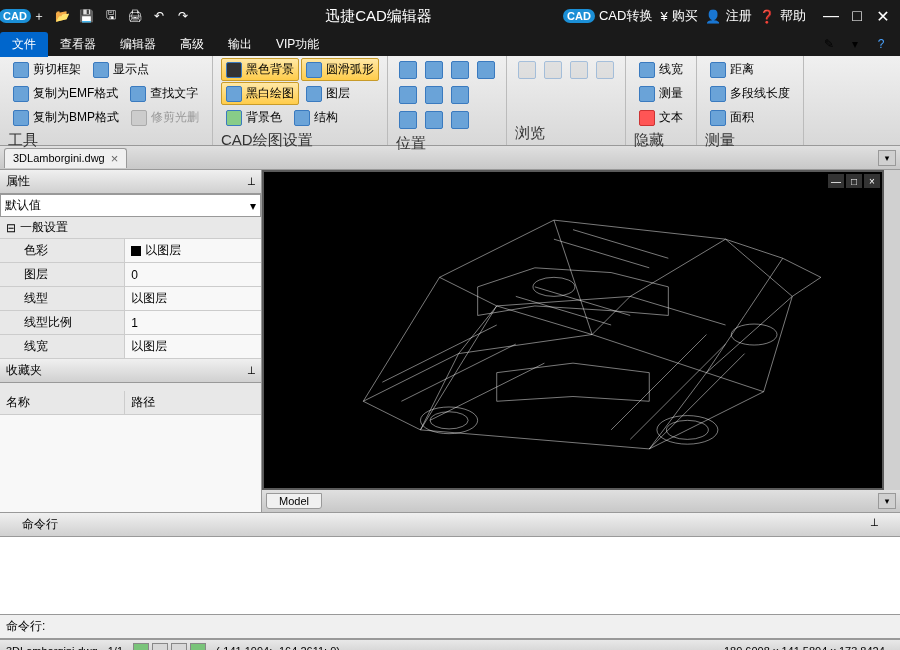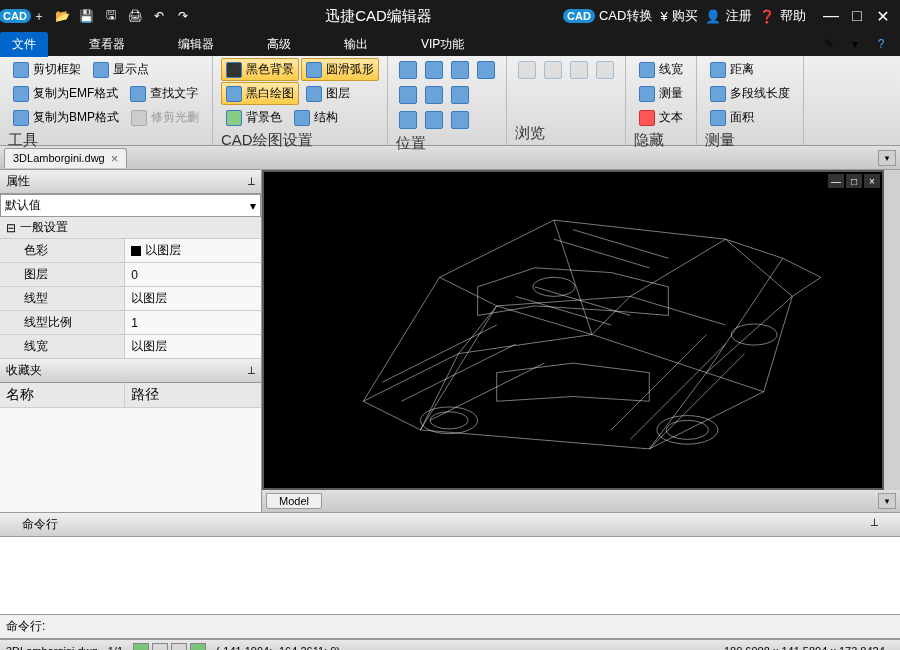--- a/index.html
+++ b/index.html
@@ -8,21 +8,21 @@
 .titlebar { height: 32px; background: #1a1a1a; display: flex; align-items: center; color: #fff; }
 .tb-left { display: flex; align-items: center; gap: 2px; padding-left: 4px; }
 .tb-icon { width: 22px; height: 22px; display: flex; align-items: center; justify-content: center; cursor: pointer; }
 .tb-title { flex: 1; text-align: center; font-size: 15px; }
 .tb-right { display: flex; align-items: center; gap: 8px; padding-right: 8px; }
 .tb-link { display: flex; align-items: center; gap: 4px; cursor: pointer; font-size: 13px; }
 .cad-badge { background: #1b8fd6; color: #fff; padding: 1px 4px; border-radius: 7px; font-weight: bold; font-size: 11px; }
 .win-btns { display: flex; gap: 8px; margin-left: 8px; }
 .win-btn { width: 18px; height: 18px; display: flex; align-items: center; justify-content: center; cursor: pointer; font-size: 16px; }
 
-.menubar { height: 24px; background: #1a1a1a; display: flex; align-items: center; gap: 29px; }
+.menubar { height: 24px; background: #1a1a1a; display: flex; align-items: center; }
 .menu-tab { padding: 4px 12px; color: #fff; cursor: pointer; font-size: 12px; }
 .menu-tab.active { background: #0066cc; border-radius: 3px 3px 0 0; }
 .menu-spacer { flex: 1; }
 .menu-tools { display: flex; gap: 4px; padding-right: 8px; align-items: center; }
 
 .ribbon { height: 90px; background: linear-gradient(#f0f0f0, #d8d8d8); border-bottom: 1px solid #999; display: flex; }
 .ribbon-group { border-right: 1px solid #bbb; padding: 2px 8px 0; display: flex; flex-direction: column; }
 .ribbon-items { flex: 1; display: flex; flex-direction: column; gap: 1px; }
 .ribbon-row { display: flex; gap: 2px; }
 .ribbon-btn { display: flex; align-items: center; gap: 4px; padding: 2px 4px; cursor: pointer; font-size: 12px; white-space: nowrap; border: 1px solid transparent; border-radius: 2px; }
@@ -41,21 +41,21 @@
 .side-panels { width: 262px; display: flex; flex-direction: column; background: #e8e8e8; border-right: 1px solid #999; }
 .panel-header { background: linear-gradient(#f0f0f0, #d0d0d0); border-bottom: 1px solid #999; padding: 3px 6px; font-size: 12px; display: flex; justify-content: space-between; align-items: center; }
 .pin { font-size: 11px; cursor: pointer; }
 .combo { width: 100%; border: 1px solid #999; padding: 2px 4px; font-size: 12px; background: #fff; display: flex; justify-content: space-between; align-items: center; cursor: pointer; }
 .prop-section { background: #e8e8e8; border-bottom: 1px solid #ccc; padding: 2px 6px; font-size: 12px; display: flex; align-items: center; gap: 4px; }
 .prop-grid { }
 .prop-row { display: flex; border-bottom: 1px solid #ccc; font-size: 12px; }
 .prop-key { width: 48%; padding: 3px 6px 3px 24px; background: #e8e8e8; border-right: 1px solid #ccc; }
 .prop-val { flex: 1; padding: 3px 6px; background: #f8f8f8; display: flex; align-items: center; gap: 4px; }
 .color-swatch { width: 10px; height: 10px; background: #000; display: inline-block; }
-.fav-cols { display: flex; border-bottom: 1px solid #ccc; font-size: 14px; }
+.fav-cols { display: flex; border-bottom: 1px solid #ccc; font-size: 12px; margin-top: 8px; }
 .fav-col { padding: 3px 6px; }
 .fav-col:first-child { width: 48%; border-right: 1px solid #ccc; }
 .fav-body { flex: 1; background: #f8f8f8; }
 
 .canvas-area { flex: 1; display: flex; flex-direction: column; background: #5a5a5a; }
 .canvas-viewport { flex: 1; background: #000; position: relative; margin: 2px; }
 .viewport-btns { position: absolute; top: 2px; right: 2px; display: flex; gap: 2px; }
 .vp-btn { width: 16px; height: 14px; background: #333; color: #fff; font-size: 10px; display: flex; align-items: center; justify-content: center; cursor: pointer; }
 .wireframe { position: absolute; top: 10px; left: 30px; right: 30px; bottom: 20px; }
 .wireframe svg { width: 100%; height: 100%; }

